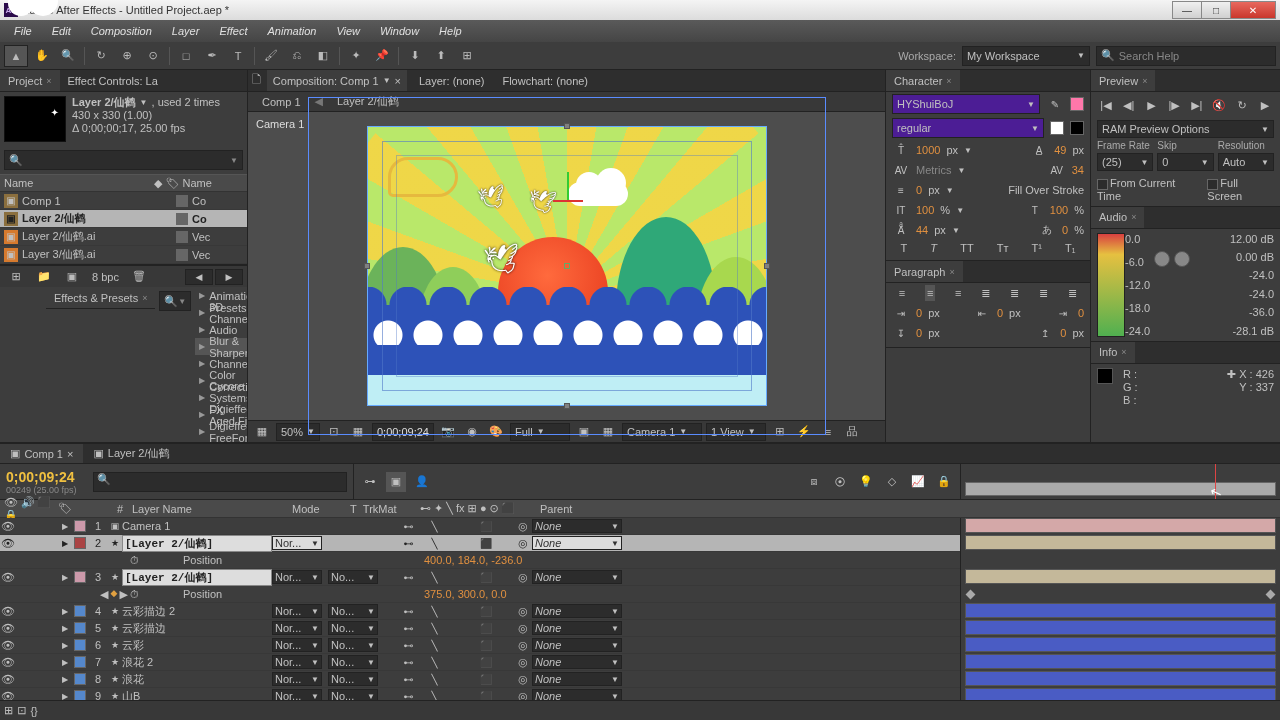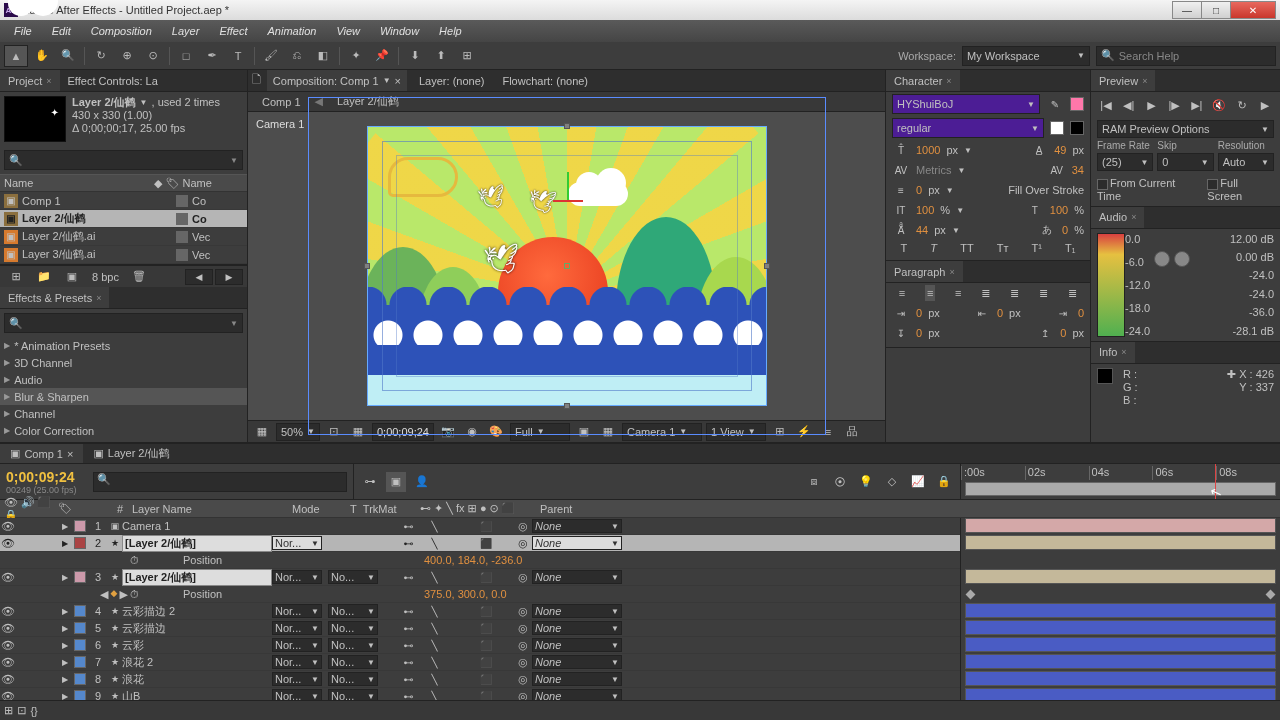--- a/index.html
+++ b/index.html
@@ -38,21 +38,21 @@
 .proj-row.sel { background: #b5b5b5; color: #222; font-weight: bold; }
 .proj-row .icon { width: 14px; height: 14px; display: flex; align-items: center; justify-content: center; font-size: 10px; }
 .proj-row .name { width: 150px; }
 .proj-row .sw { width: 12px; height: 12px; background: #666; }
 .comp-icon { background: #8b6f3e; }
 .ai-icon { background: #d67a2e; }
 .proj-footer { height: 22px; background: #383838; display: flex; align-items: center; padding: 0 4px; gap: 4px; border-top: 1px solid #222; }
 .proj-footer .bpc { padding: 0 4px; }
 .proj-footer .nav { margin-left: auto; display: flex; gap: 2px; }
 .proj-footer .nav span { width: 28px; height: 16px; background: #2c2c2c; border: 1px solid #222; display: flex; align-items: center; justify-content: center; font-size: 9px; }
-.effects-panel { flex: 1; display: flex; flex-direction: column; }
+.effects-panel { flex: 1; display: flex; flex-direction: row; padding-left: 46px; }
 .ep-list { flex: 1; overflow: hidden; }
 .ep-row { height: 17px; display: flex; align-items: center; padding: 0 4px; gap: 4px; }
 .ep-row.active { background: #555; }
 .ep-row .tw { font-size: 8px; color: #999; }
 .center-col { flex: 1; display: flex; flex-direction: column; }
 .comp-tabs { height: 22px; background: #2e2e2e; display: flex; align-items: center; padding: 0 4px; gap: 6px; border-bottom: 1px solid #222; }
 .comp-tabs .ct { display: flex; align-items: center; gap: 4px; padding: 0 6px; height: 100%; }
 .comp-tabs .ct.active { background: #3d3d3d; }
 .breadcrumb { height: 20px; background: #383838; display: flex; align-items: center; padding: 0 8px; gap: 8px; border-bottom: 1px solid #222; }
 .breadcrumb .bc { padding: 0 6px; }
@@ -158,21 +158,21 @@
 .tl-layer-list { width: 960px; }
 .tl-row { height: 17px; display: flex; align-items: center; border-bottom: 1px solid #383838; background: #3d3d3d; }
 .tl-row.sel { background: #b5b5b5; color: #222; }
 .tl-row .eye { width: 16px; text-align: center; }
 .tl-row .lock { width: 42px; }
 .tl-row .tw { width: 14px; font-size: 8px; text-align: center; }
 .tl-row .box { width: 12px; height: 12px; border: 1px solid #666; margin: 0 2px; }
 .tl-row .num { width: 20px; text-align: center; }
 .tl-row .star { width: 14px; text-align: center; font-size: 9px; }
 .tl-row .lname { width: 150px; display: flex; align-items: center; gap: 3px; }
-.tl-row .lname.boxed { background: #ddd; color: #222; border: 1px solid #888; padding: 0 2px; font-weight: bold; }
+.tl-row .lname.boxed { background: #ddd; color: #222; border: 1px solid #888; padding: 0 2px; font-weight: bold; font-family: Liberation Mono, monospace; }
 .tl-row .mode-sel { width: 50px; height: 14px; background: #2c2c2c; border: 1px solid #222; padding: 0 2px; display: flex; align-items: center; justify-content: space-between; font-size: 9px; }
 .tl-row.sel .mode-sel { background: #ddd; color: #333; }
 .tl-row .trk { width: 70px; }
 .tl-row .switches { width: 120px; display: flex; align-items: center; gap: 0; padding-left: 4px; }
 .tl-row .switches span { width: 13px; text-align: center; font-size: 10px; }
 .tl-row .parent { width: 90px; }
 .tl-row .parent-sel { height: 14px; background: #2c2c2c; border: 1px solid #222; padding: 0 2px; display: flex; align-items: center; justify-content: space-between; font-size: 9px; font-style: italic; }
 .tl-row.sel .parent-sel { background: #ddd; color: #333; }
 .tl-prop { height: 17px; display: flex; align-items: center; background: #3d3d3d; border-bottom: 1px solid #383838; padding-left: 100px; font-size: 10px; }
 .tl-prop .kf { width: 30px; display: flex; gap: 2px; }
@@ -702,27 +702,20 @@
       <span class="ic">👤</span>
       <span style="flex:1"></span>
       <span class="ic">⧈</span>
       <span class="ic">⦿</span>
       <span class="ic">💡</span>
       <span class="ic">◇</span>
       <span class="ic">📈</span>
       <span class="ic">🔒</span>
     </div>
     <div class="tl-ruler">
-      <div class="ruler-marks" id="ruler-marks">
-          <span>:00s</span>
-          <span>02s</span>
-          <span>04s</span>
-          <span>06s</span>
-          <span>08s</span>
-        </div>
       <div class="work-area"></div>
       <div class="playhead"></div>
       <div class="cursor-arrow">↖</div>
     </div>
   </div>
   <div class="tl-cols">
     <div class="sw-col">👁 🔊 ⬛ 🔒</div>
     <div class="lk-col">🏷</div>
     <div class="num-col">#</div>
     <div class="name-col">Layer Name</div>

